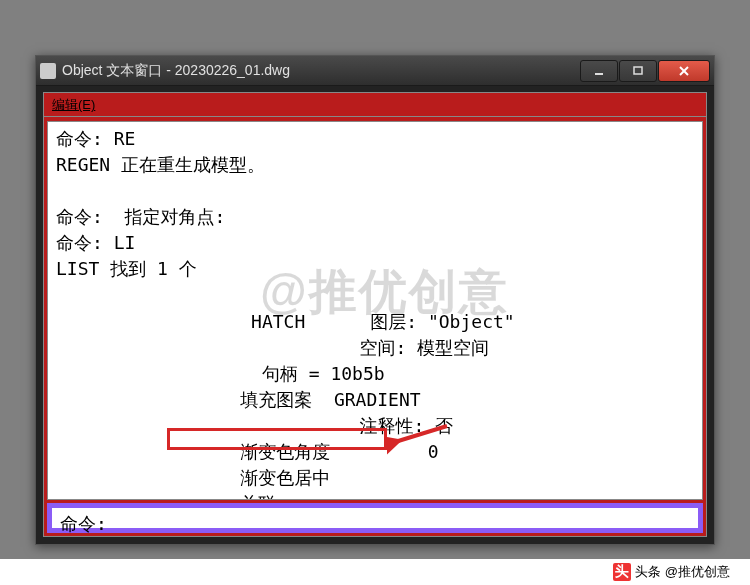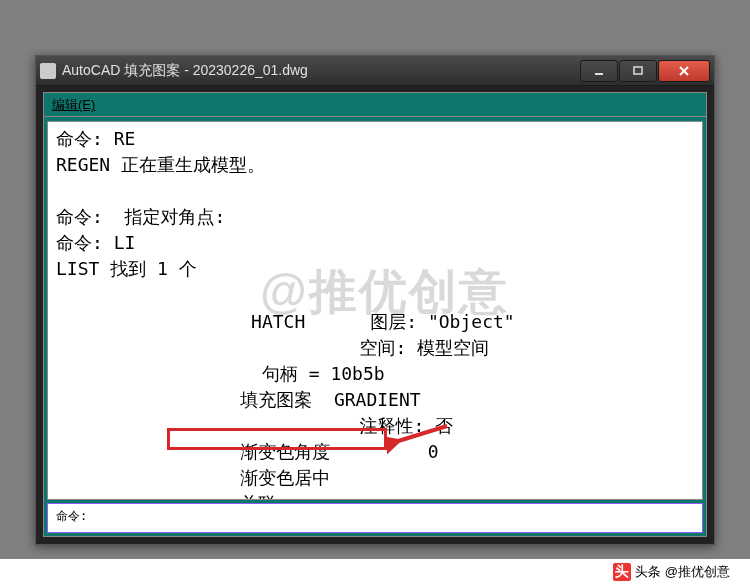--- a/index.html
+++ b/index.html
@@ -59,21 +59,21 @@
       width: 52px;
       color: #fff;
     }
     .win-btn svg { display:block; }
     .inner-gray {
       position: absolute;
       left: 7px;
       right: 7px;
       top: 36px;
       bottom: 7px;
-      background: #0f766e;
+      background: #b91c1c;
       border: 1px solid #888;
     }
     .menubar {
       height: 24px;
       padding: 3px 8px;
       border-bottom: 1px solid #888;
       font-size: 13px;
     }
     .menu-item { text-decoration: underline; }
     .text-area {
@@ -101,24 +101,24 @@
       position: absolute;
       pointer-events: none;
     }
     .cmd-area {
       position: absolute;
       left: 3px;
       right: 3px;
       bottom: 3px;
       height: 30px;
       background: #fff;
-      border: 1px solid #8b5cf6;
+      border: 5px solid #8b5cf6;
       padding: 4px 8px;
       font-family: "SimSun", monospace;
-      font-size: 12px;
+      font-size: 18px;
     }
     .footer {
       position: absolute;
       bottom: 0;
       left: 0;
       width: 750px;
       height: 26px;
       background: #fff;
       display: flex;
       align-items: center;
@@ -149,21 +149,21 @@
       pointer-events: none;
       letter-spacing: 2px;
     }
   </style>
 </head>
 <body>
 
 <div class="outer-frame">
   <div class="titlebar">
     <div class="app-icon"></div>
-    <div class="title-text">AutoCAD 填充图案 - 20230226_01.dwg</div>
+    <div class="title-text">Object 文本窗口 - 20230226_01.dwg</div>
     <div class="win-btn">
       <svg width="10" height="10" viewBox="0 0 10 10">
           <line x1="1" y1="8" x2="9" y2="8" stroke="#ddd" stroke-width="2"></line>
         </svg>
     </div>
     <div class="win-btn">
       <svg width="10" height="10" viewBox="0 0 10 10">
           <rect x="1" y="1" width="8" height="7" fill="none" stroke="#ddd" stroke-width="1.5"></rect>
         </svg>
     </div>

